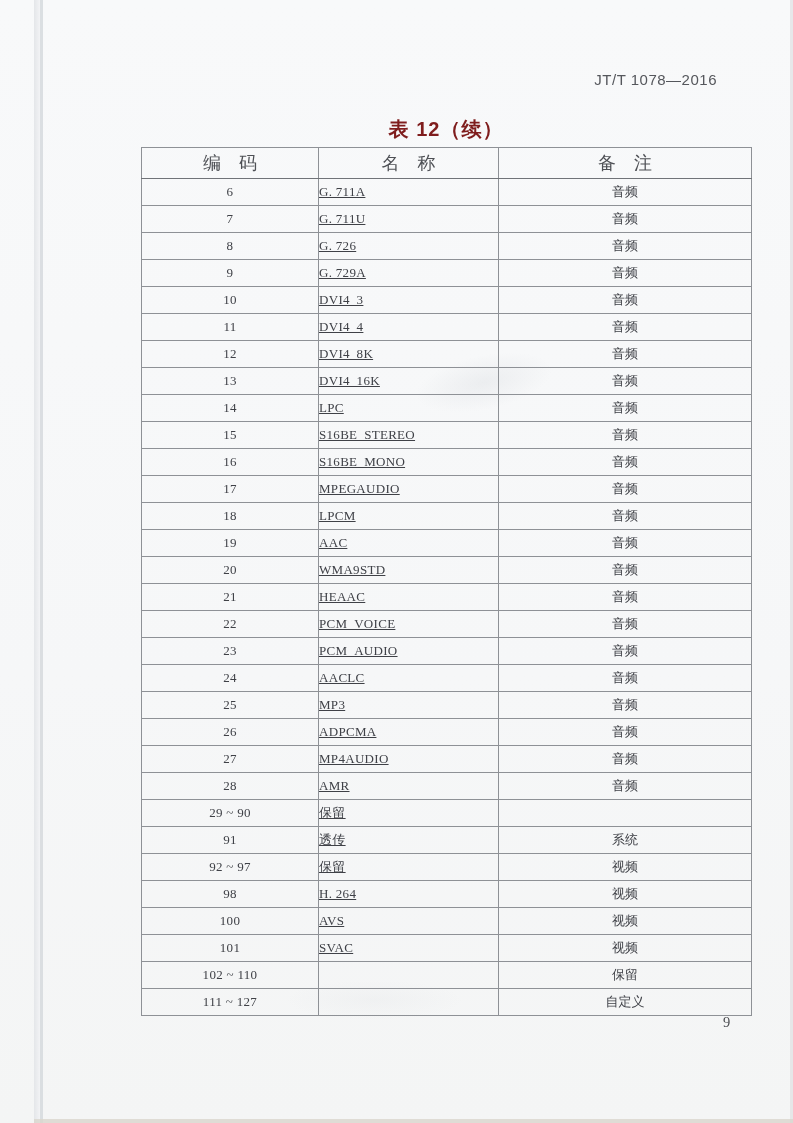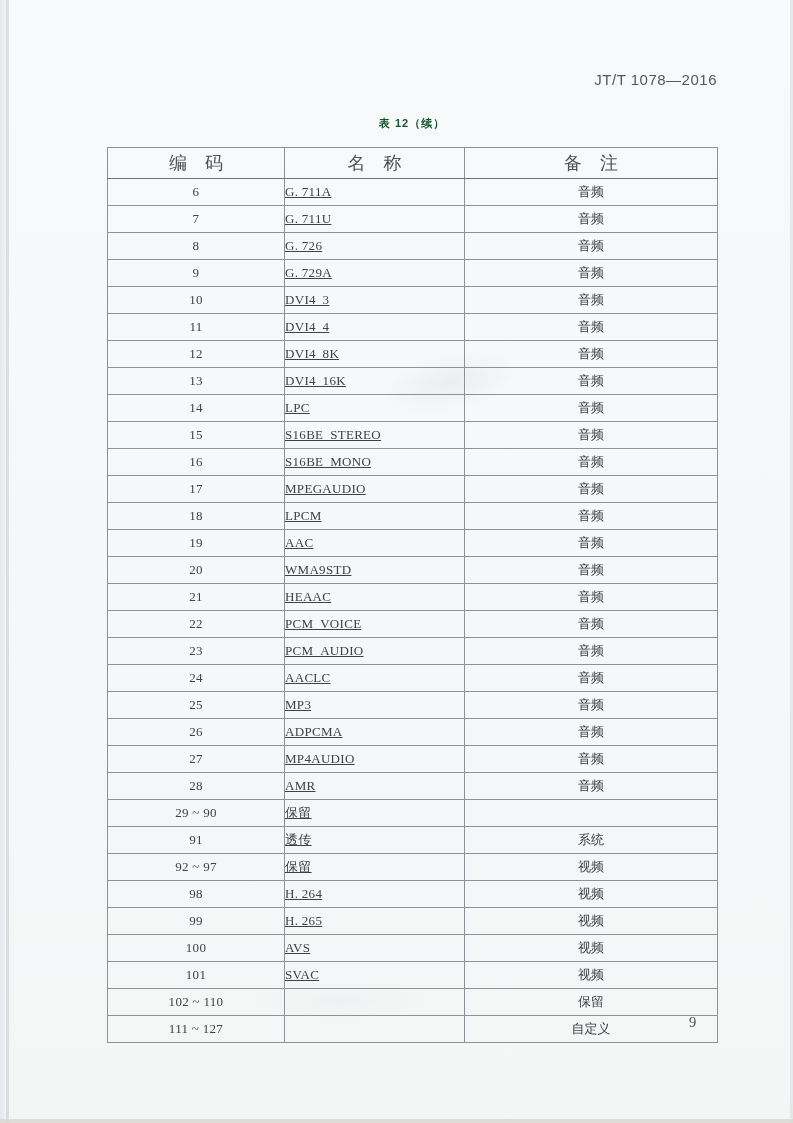--- a/index.html
+++ b/index.html
@@ -2,21 +2,21 @@
 <html><head>
 <meta charset="utf-8">
 <style>
   html,body{margin:0;padding:0;}
   body{
     width:793px;height:1123px;position:relative;overflow:hidden;
     background:linear-gradient(180deg,#f8f9fa 0%,#f6f7f8 60%,#f4f5f5 100%);
     font-family:"Liberation Serif", serif;
     -webkit-font-smoothing:antialiased;
   }
-  .page{position:absolute;inset:0;}
+  .page{position:absolute;inset:0;margin-left:34px;}
   
   .edge-left-shade{position:absolute;left:0;top:0;width:6px;height:100%;
     background:linear-gradient(90deg,#e4e6e9,#f2f3f5);}
   .edge-left-line{position:absolute;left:6px;top:0;width:3px;height:100%;
     background:#d2d5da;opacity:.75;}
   .edge-right-line{position:absolute;right:0;top:0;width:3px;height:100%;
     background:#dfe1e3;opacity:.7;}
   .edge-bottom-strip{position:absolute;left:0;bottom:0;width:100%;height:4px;
     background:#d9d6cd;opacity:.8;}
   .smudge{position:absolute;left:380px;top:355px;width:140px;height:55px;
@@ -27,21 +27,21 @@
 
   .doc-code{
     position:absolute;top:71px;right:76px;
     font-family:"Liberation Sans", sans-serif;
     font-size:15px;color:#55575c;letter-spacing:.5px;
   }
   .table-title{
     position:absolute;top:116px;left:107px;width:610px;
     text-align:center;
     font-family:"Liberation Sans", sans-serif;
-    font-size:11px;font-weight:bold;color:#14532d;letter-spacing:1px;
+    font-size:20px;font-weight:bold;color:#7f1d1d;letter-spacing:1px;
   }
   table.codec{
     position:absolute;left:107px;top:147px;width:610px;
     border-collapse:collapse;table-layout:fixed;
     border:1.5px solid #75787e;
     font-size:13px;color:#3f4147;
   }
   table.codec th, table.codec td{
     border:1px solid #8e9196;
     height:26px;padding:0;vertical-align:middle;
@@ -218,25 +218,20 @@
           <td class="col-code">92 ~ 97</td>
           <td class="col-name">保留</td>
           <td class="col-remark">视频</td>
         </tr>
         <tr>
           <td class="col-code">98</td>
           <td class="col-name">H. 264</td>
           <td class="col-remark">视频</td>
         </tr>
         <tr>
-          <td class="col-code">99</td>
-          <td class="col-name">H. 265</td>
-          <td class="col-remark">视频</td>
-        </tr>
-        <tr>
           <td class="col-code">100</td>
           <td class="col-name">AVS</td>
           <td class="col-remark">视频</td>
         </tr>
         <tr>
           <td class="col-code">101</td>
           <td class="col-name">SVAC</td>
           <td class="col-remark">视频</td>
         </tr>
         <tr>

